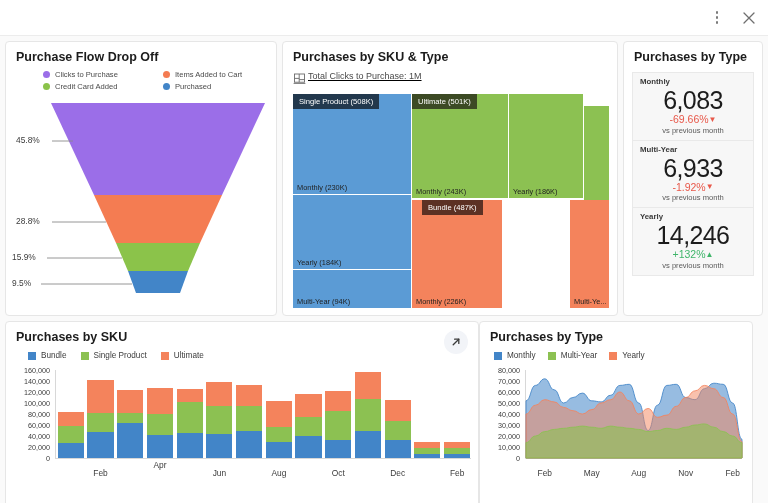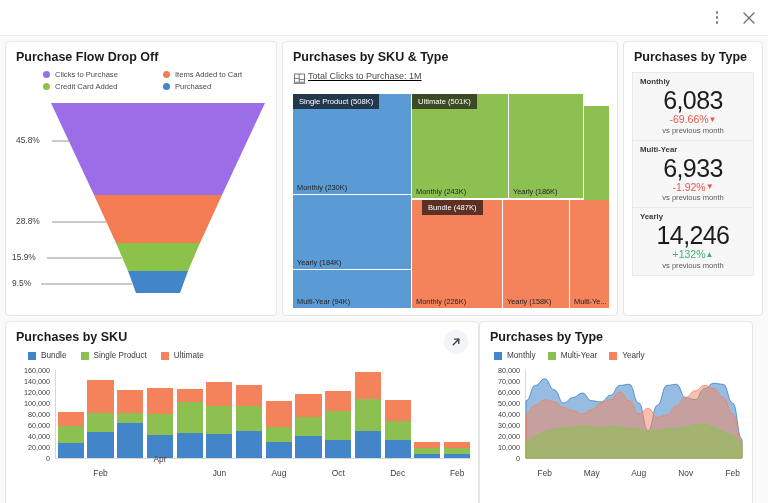--- a/index.html
+++ b/index.html
@@ -188,23 +188,20 @@
           <div class="tm-cell" style="left:216px; top:0; width:74px; height:104px; background:#8cc152;">
             <div class="tm-leaf-label">Yearly (186K)</div>
           </div>
           <div class="tm-cell" style="left:291px; top:12px; width:25px; height:104px; background:#8cc152;">
             <div class="tm-leaf-label">Mult...</div>
           </div>
           <div class="tm-group-label" style="left:119px; top:0; background:#3c4a24;">Ultimate (501K)</div>
 
           <div class="tm-cell" style="left:119px; top:106px; width:90px; height:108px; background:#f4835c;">
             <div class="tm-leaf-label">Monthly (226K)</div>
-          </div>
-          <div class="tm-cell" style="left:210px; top:106px; width:66px; height:108px; background:#f4835c;">
-            <div class="tm-leaf-label">Yearly (158K)</div>
           </div>
           <div class="tm-cell" style="left:277px; top:106px; width:39px; height:108px; background:#f4835c;">
             <div class="tm-leaf-label">Multi-Ye...</div>
           </div>
           <div class="tm-group-label" style="left:129px; top:106px; background:#5c3124;">Bundle (487K)</div>
         </div>
       </div>
 
       <div class="card c-kpi">
         <div class="card-title">Purchases by Type</div>
@@ -315,21 +312,21 @@
             <div class="bar-seg" style="left: 378.64px; top: 73.85px; width: 26.1486px; height: 18.15px; background: rgb(66, 133, 200);"></div>
             <div class="bar-seg" style="left: 378.64px; top: 55.15px; width: 26.1486px; height: 18.7px; background: rgb(140, 193, 82);"></div>
             <div class="bar-seg" style="left: 378.64px; top: 34.25px; width: 26.1486px; height: 20.9px; background: rgb(244, 131, 92);"></div>
             <div class="bar-seg" style="left: 408.354px; top: 87.6px; width: 26.1486px; height: 4.4px; background: rgb(66, 133, 200);"></div>
             <div class="bar-seg" style="left: 408.354px; top: 82.1px; width: 26.1486px; height: 5.5px; background: rgb(140, 193, 82);"></div>
             <div class="bar-seg" style="left: 408.354px; top: 76.05px; width: 26.1486px; height: 6.05px; background: rgb(244, 131, 92);"></div>
             <div class="bar-seg" style="left: 438.069px; top: 87.6px; width: 26.1486px; height: 4.4px; background: rgb(66, 133, 200);"></div>
             <div class="bar-seg" style="left: 438.069px; top: 82.1px; width: 26.1486px; height: 5.5px; background: rgb(140, 193, 82);"></div>
             <div class="bar-seg" style="left: 438.069px; top: 76.05px; width: 26.1486px; height: 6.05px; background: rgb(244, 131, 92);"></div>
             <div class="tick-x" style="left: 69.5714px; width: 50px; top: 102px;">Feb</div>
-            <div class="tick-x" style="left: 129px; width: 50px; top: 88px;">Apr</div>
+            <div class="tick-x" style="left: 129px; width: 50px; top: 94px;">Apr</div>
             <div class="tick-x" style="left: 188.429px; width: 50px; top: 102px;">Jun</div>
             <div class="tick-x" style="left: 247.857px; width: 50px; top: 102px;">Aug</div>
             <div class="tick-x" style="left: 307.286px; width: 50px; top: 102px;">Oct</div>
             <div class="tick-x" style="left: 366.714px; width: 50px; top: 102px;">Dec</div>
             <div class="tick-x" style="left: 426.143px; width: 50px; top: 102px;">Feb</div>
           </div>
       </div>
 
       <div class="card c-area">
         <div class="card-title">Purchases by Type</div>

